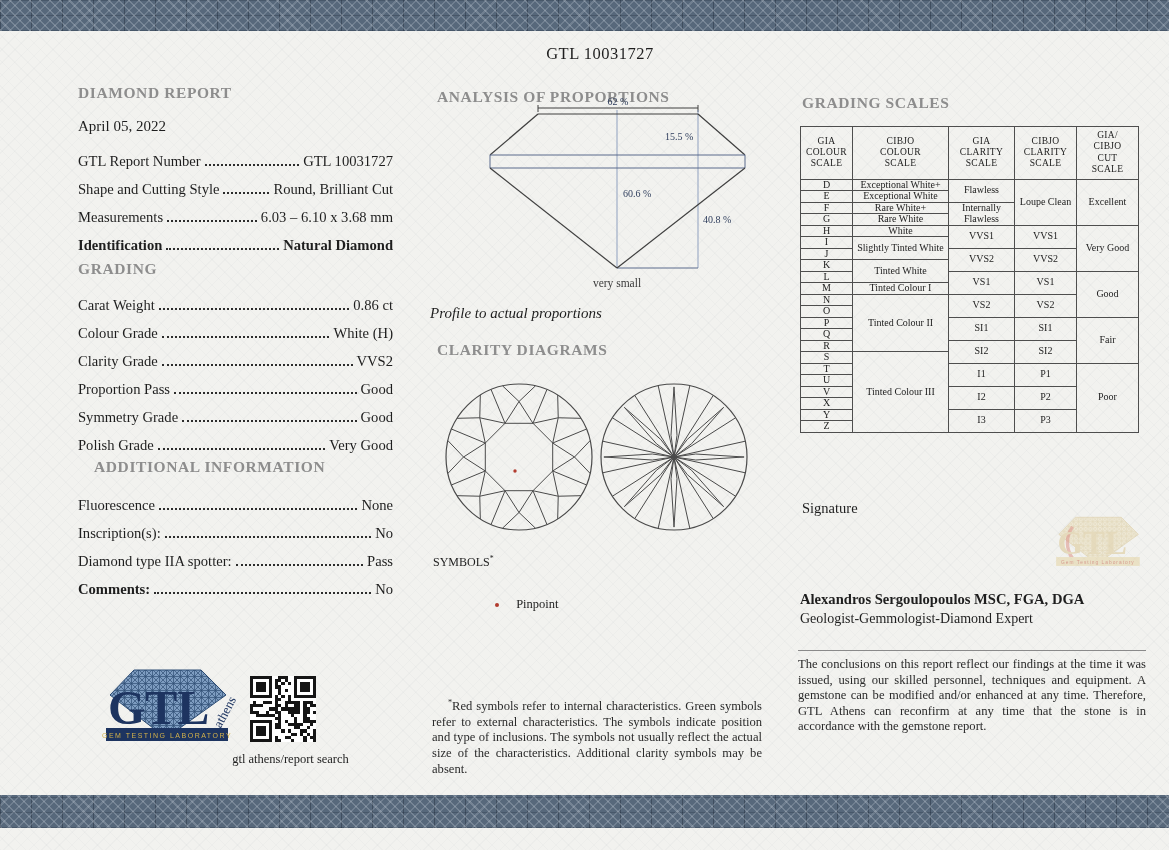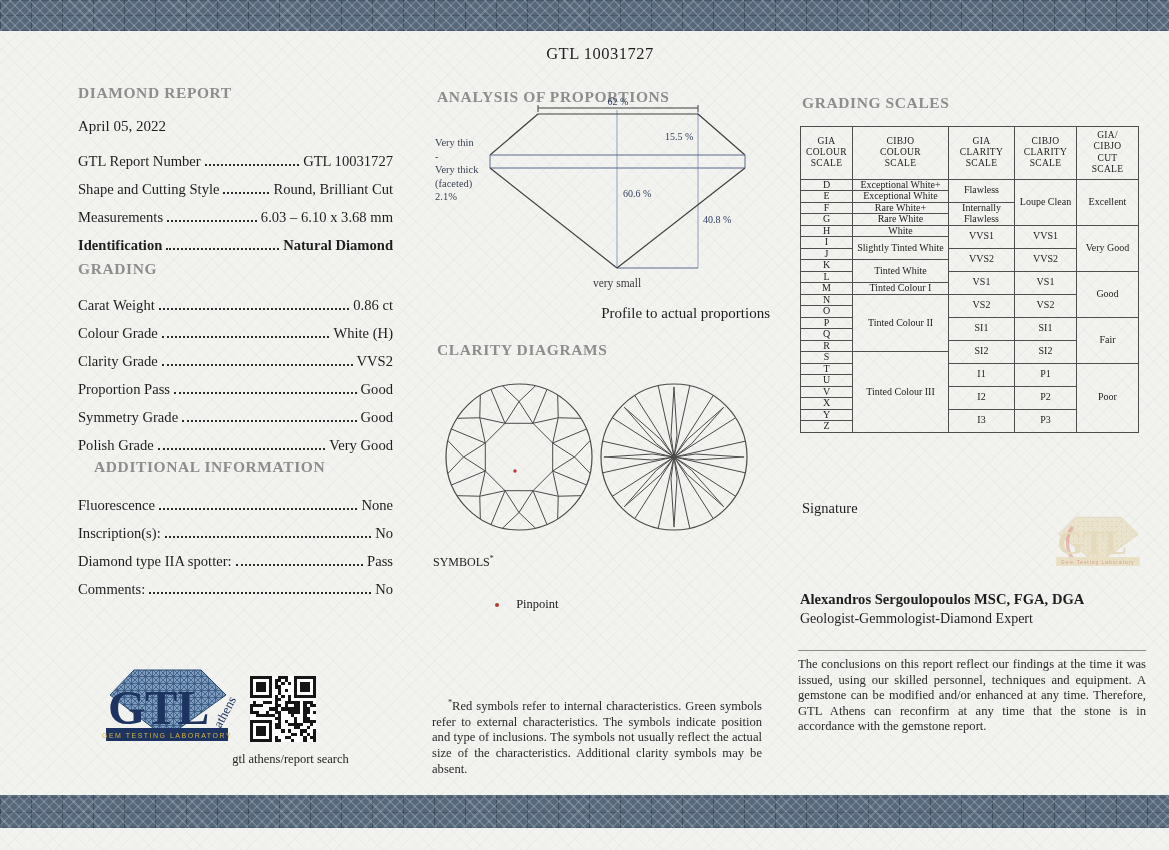--- a/index.html
+++ b/index.html
@@ -20,33 +20,33 @@
   .band-bottom{top:795px;height:33px;}
   .abs{position:absolute;}
   .sec-h{font-weight:bold;font-size:15.5px;color:#8d8d8d;letter-spacing:.6px;}
   
   .rows{width:315px;}
   .drow{display:flex;align-items:flex-end;height:28px;font-size:14.6px;}
   .drow .lbl{white-space:nowrap;}
   .drow .val{white-space:nowrap;}
   .leader{flex:1;border-bottom:2px dotted #2c2c2c;margin:0 4px 4px 4px;min-width:12px;}
   .bold-row .lbl,.bold-row .val{font-weight:bold;}
-  .bold-label .lbl{font-weight:normal;}
+  .bold-label .lbl{font-weight:bold;}
   
   table.gs{border-collapse:collapse;table-layout:fixed;}
   table.gs th,table.gs td{border:1px solid #4e4e4e;text-align:center;color:#222;
     font-family:"Liberation Serif",serif;padding:0 2px;vertical-align:middle;}
   table.gs th{font-size:9.5px;font-weight:normal;line-height:1.2;word-spacing:100px;
     padding:3px 1px;letter-spacing:.3px;}
   table.gs td{font-size:10px;height:10.2px;line-height:1.05;}
   
   .pnum{font:10px "Liberation Serif",serif;fill:#2e3d5c;}
   .pcap{font:11.5px "Liberation Serif",serif;fill:#3c3c3c;}
   .girdle-notes{font-size:10.5px;line-height:13.5px;color:#3a4252;}
-  .caption{font-size:15px;text-align:right;}
+  .caption{font-size:15px;text-align:left;font-style:italic;}
   .just{text-align:justify;}
   .rule{background:#8a8a8a;height:1px;}
   .wm{opacity:.55;}
   sup{font-size:.65em;}
 </style>
 </head>
 <body>
 
 <div id="page">
 
@@ -320,27 +320,20 @@
 
       <line x1="53" y1="72" x2="180" y2="172" stroke="#3f3f3f" stroke-width="1.2"></line>
       <line x1="308" y1="72" x2="180" y2="172" stroke="#3f3f3f" stroke-width="1.2"></line>
 
       <text class="pnum" x="181" y="9" text-anchor="middle">62 %</text>
       <text class="pnum" x="228" y="44">15.5 %</text>
       <text class="pnum" x="186" y="101">60.6 %</text>
       <text class="pnum" x="266" y="127">40.8 %</text>
       <text class="pcap" x="180" y="191" text-anchor="middle">very small</text>
     </svg>
-    <div class="abs girdle-notes" style="left:-2px;top:40px;width:60px;">
-      <div>Very thin</div>
-      <div>-</div>
-      <div>Very thick</div>
-      <div>(faceted)</div>
-      <div>2.1%</div>
-    </div>
   </div>
 
   <div class="abs caption" style="left:430px;top:305px;width:340px;">Profile to actual proportions</div>
 
   <div class="abs sec-h" style="left:437px;top:341px;">CLARITY DIAGRAMS</div>
 
   <div class="abs" style="left:430px;top:370px;">
     <svg width="335" height="174" viewBox="0 0 335 174">
       <g id="crown-g">
           <circle cx="89" cy="87" r="73" fill="none" stroke="#4a4a4a" stroke-width="1.2"></circle>

